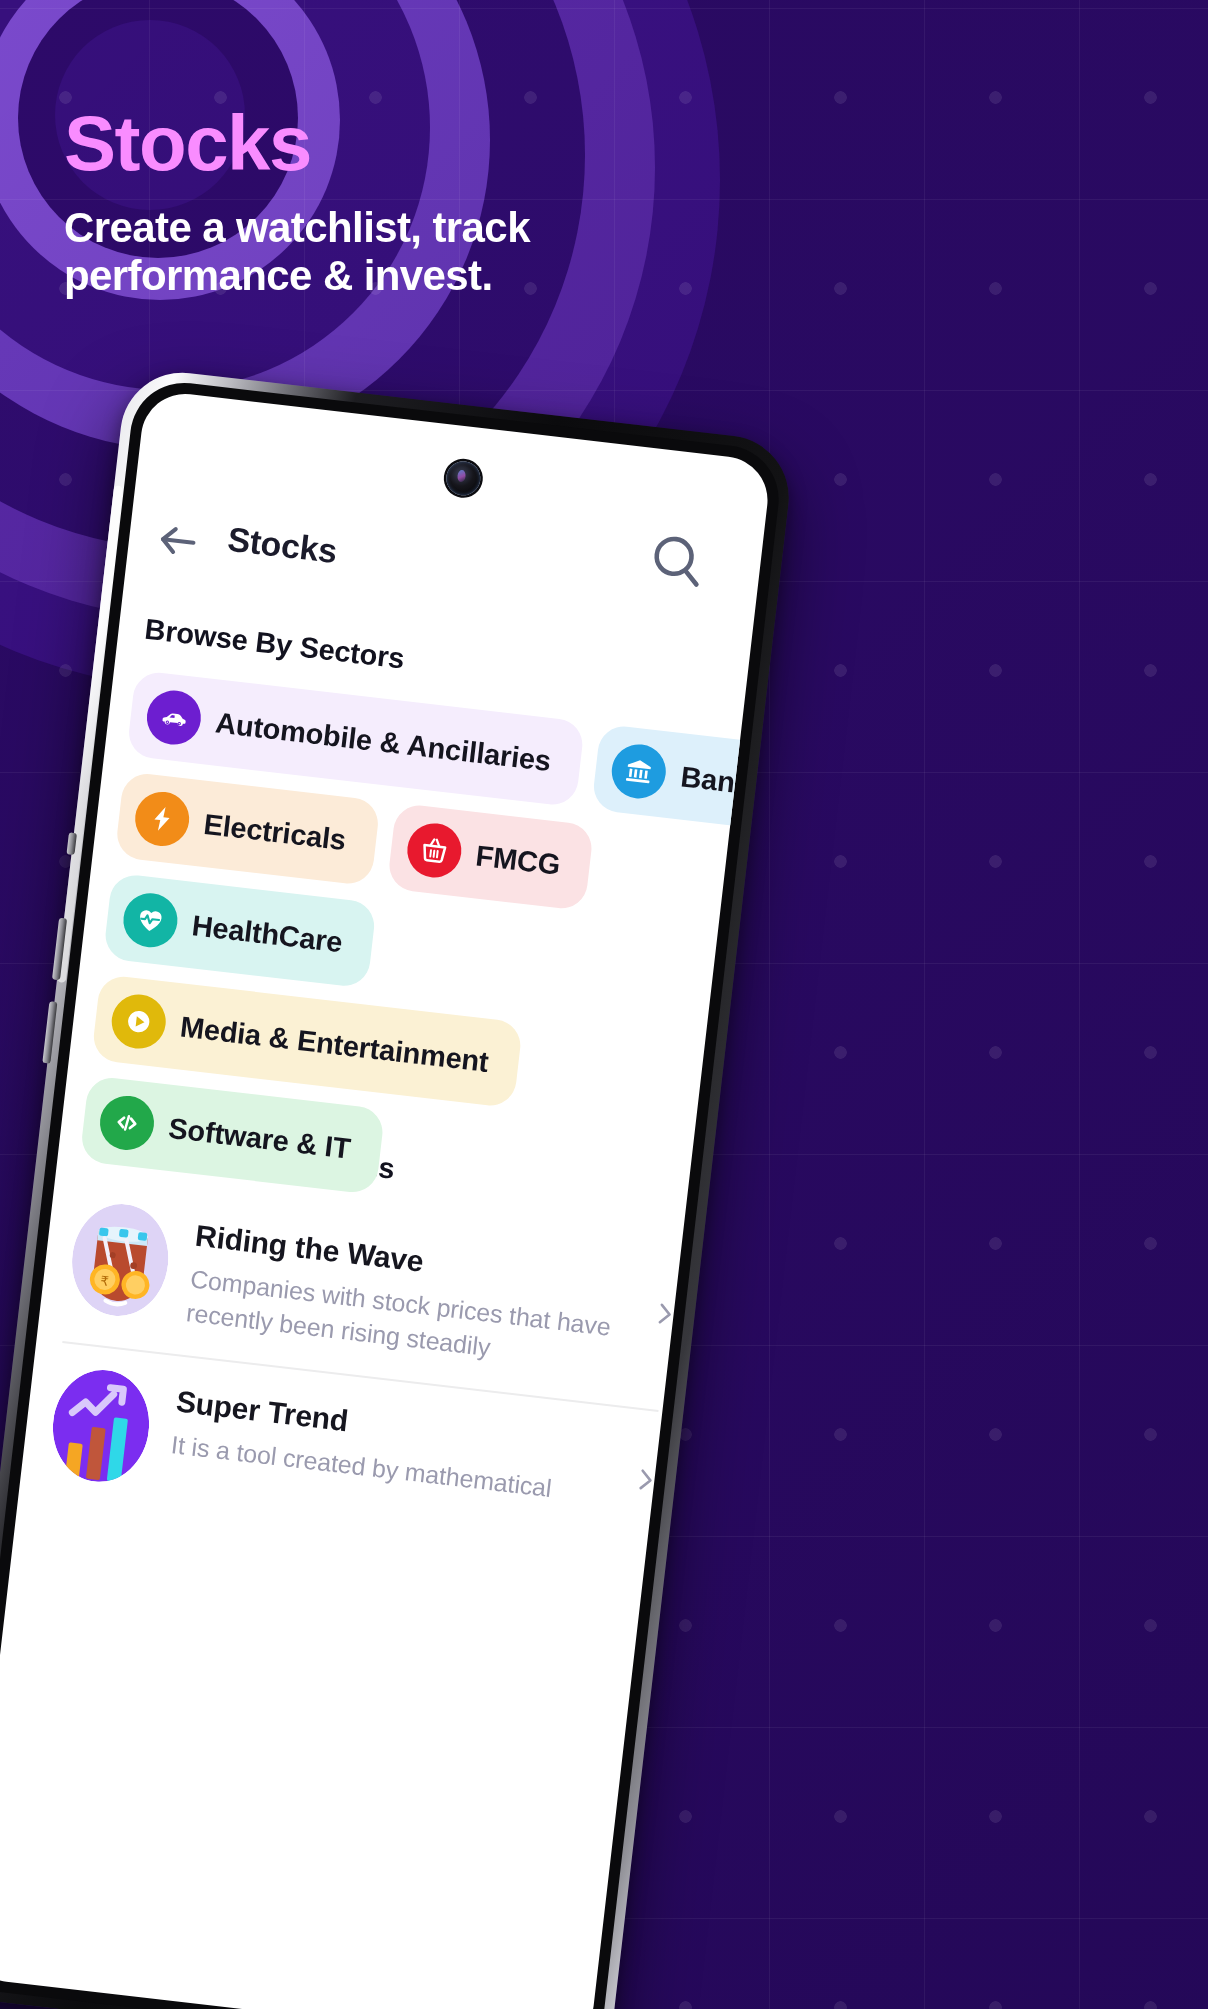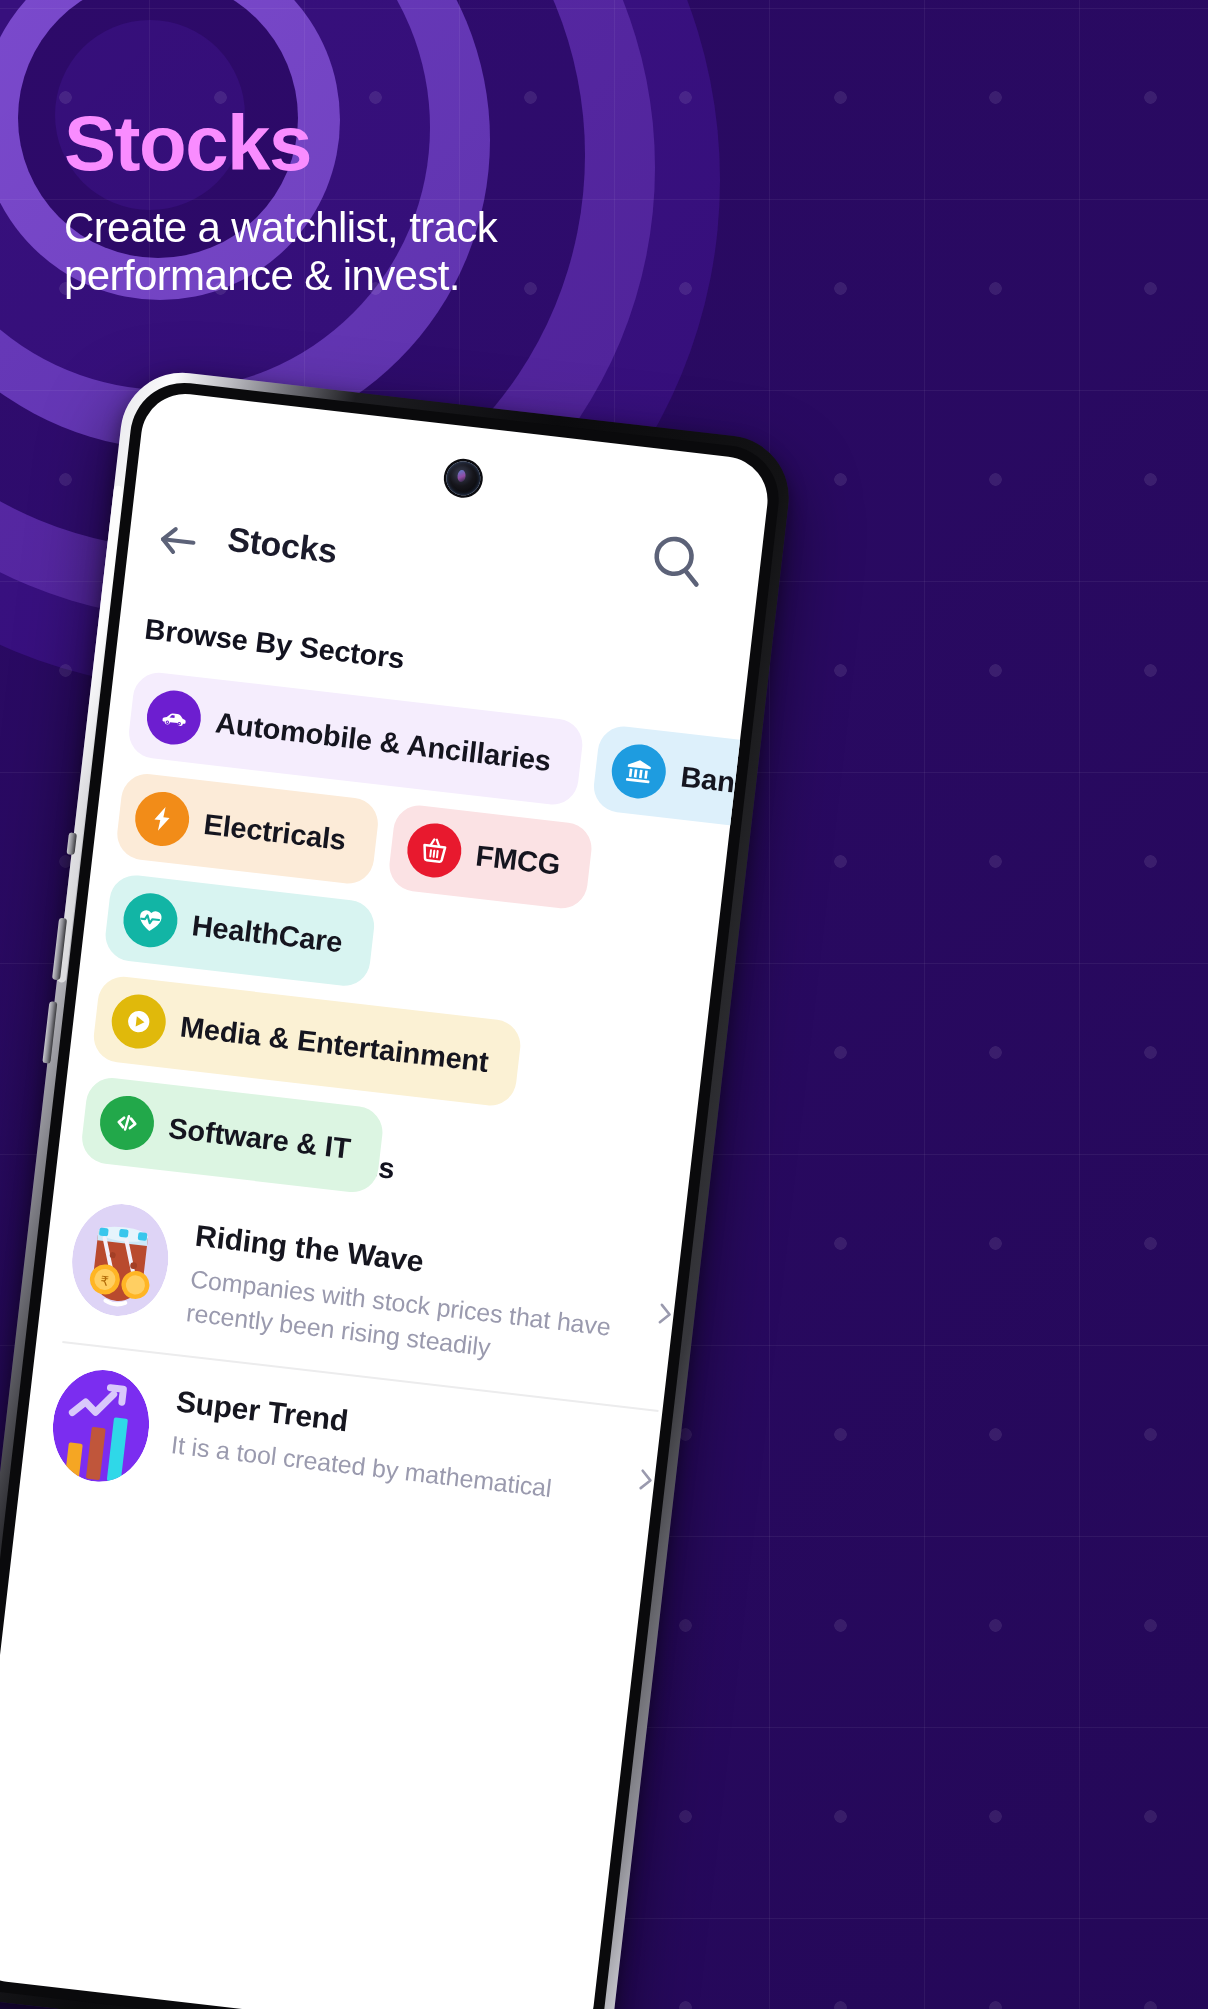--- a/index.html
+++ b/index.html
@@ -39,21 +39,21 @@
   
   #dots{position:absolute;inset:0;
     background-image:radial-gradient(circle, rgba(255,255,255,.085) 6px, transparent 6.5px);
     background-size:155px 191px;
     background-position:-12px 2px;
   }
 
   
   #headline{position:absolute;left:64px;top:104px;width:760px;}
   #title{font-size:78px;font-weight:bold;letter-spacing:-1.5px;line-height:1;margin:0;}
-  #subtitle{font-size:42px;font-weight:normal;color:#fff;line-height:1.14;margin:22px 0 0 0;
+  #subtitle{font-size:42px;font-weight:bold;color:#fff;line-height:1.14;margin:22px 0 0 0;
             letter-spacing:-.6px;max-width:620px;}
 
   
   #phone-wrap{position:absolute;left:128px;top:366px;width:700px;height:1720px;
               transform:rotate(6.6deg);transform-origin:top left;}
   #phone{position:relative;width:672px;height:1640px;}
 
   
   #frame{position:absolute;left:0;top:0;width:672px;height:1640px;border-radius:62px;
     background:linear-gradient(100deg,#e9e9ec 0%,#fbfbfd 5%,#b9b9bf 11%,#6f6f76 17%,#1d1d21 24%,

